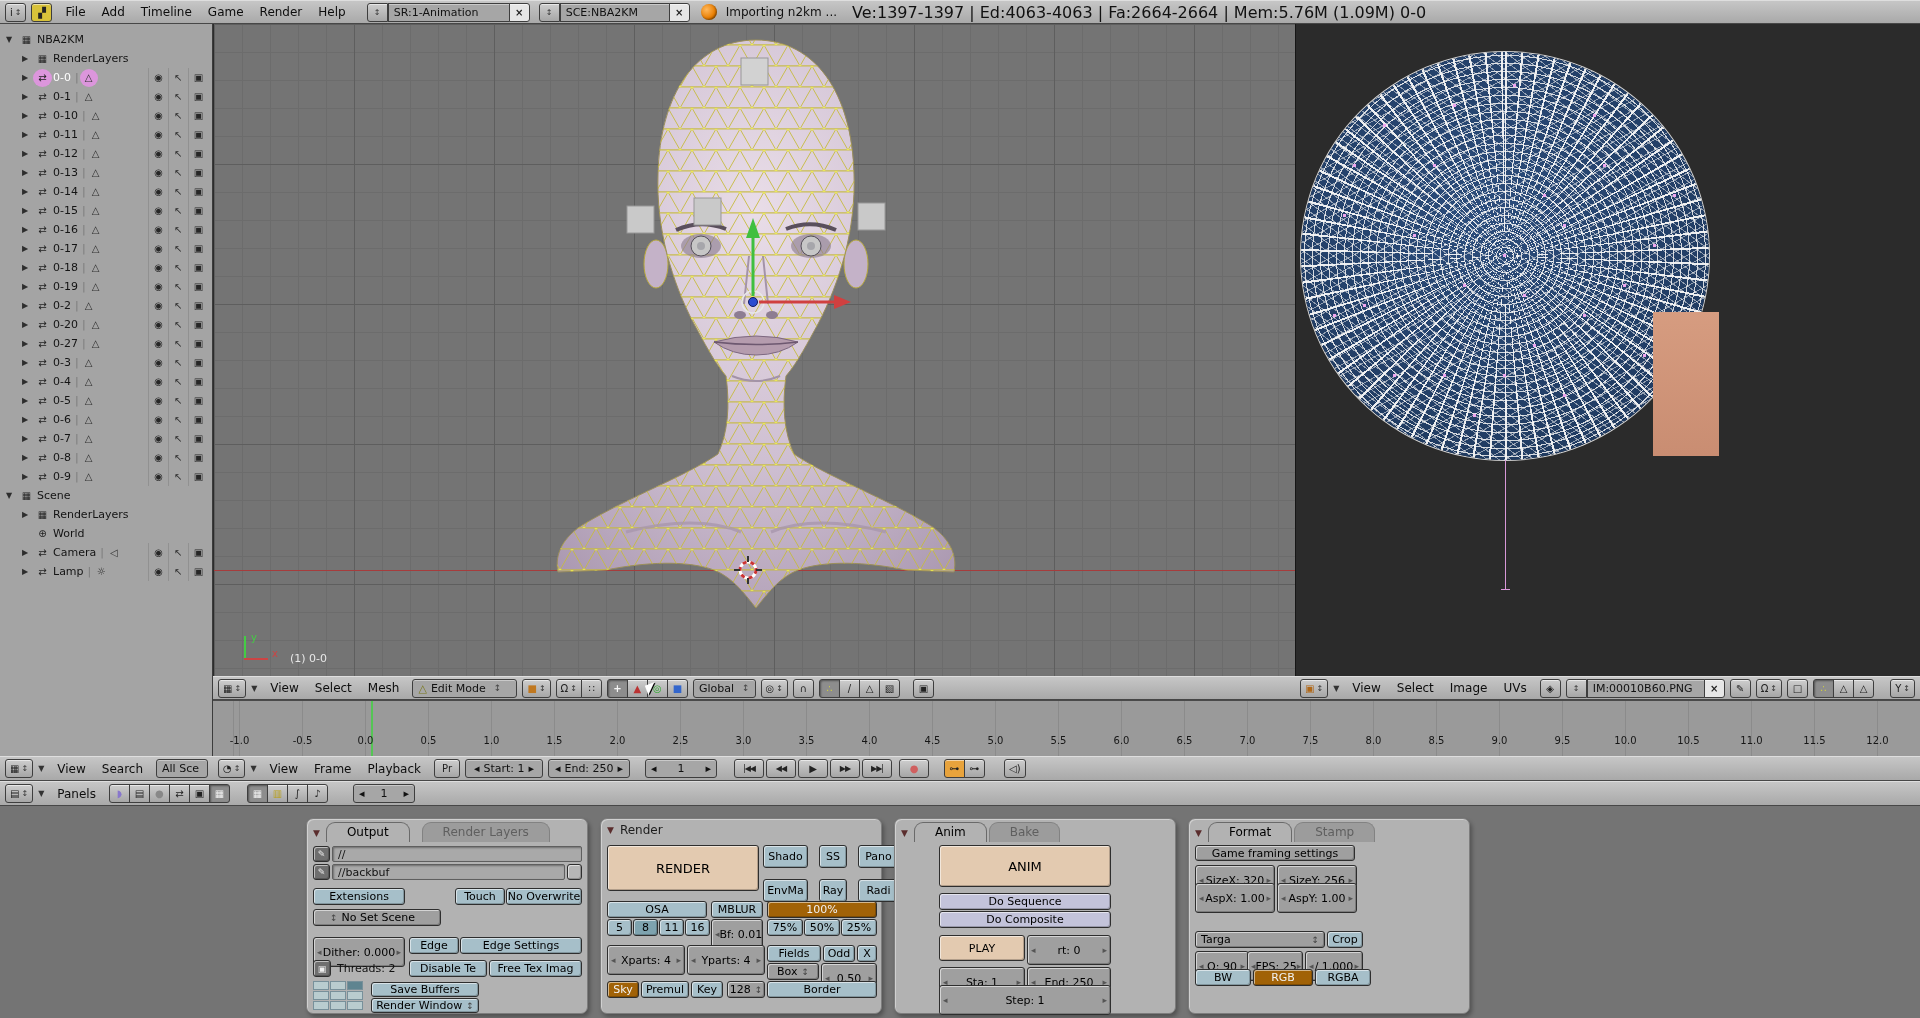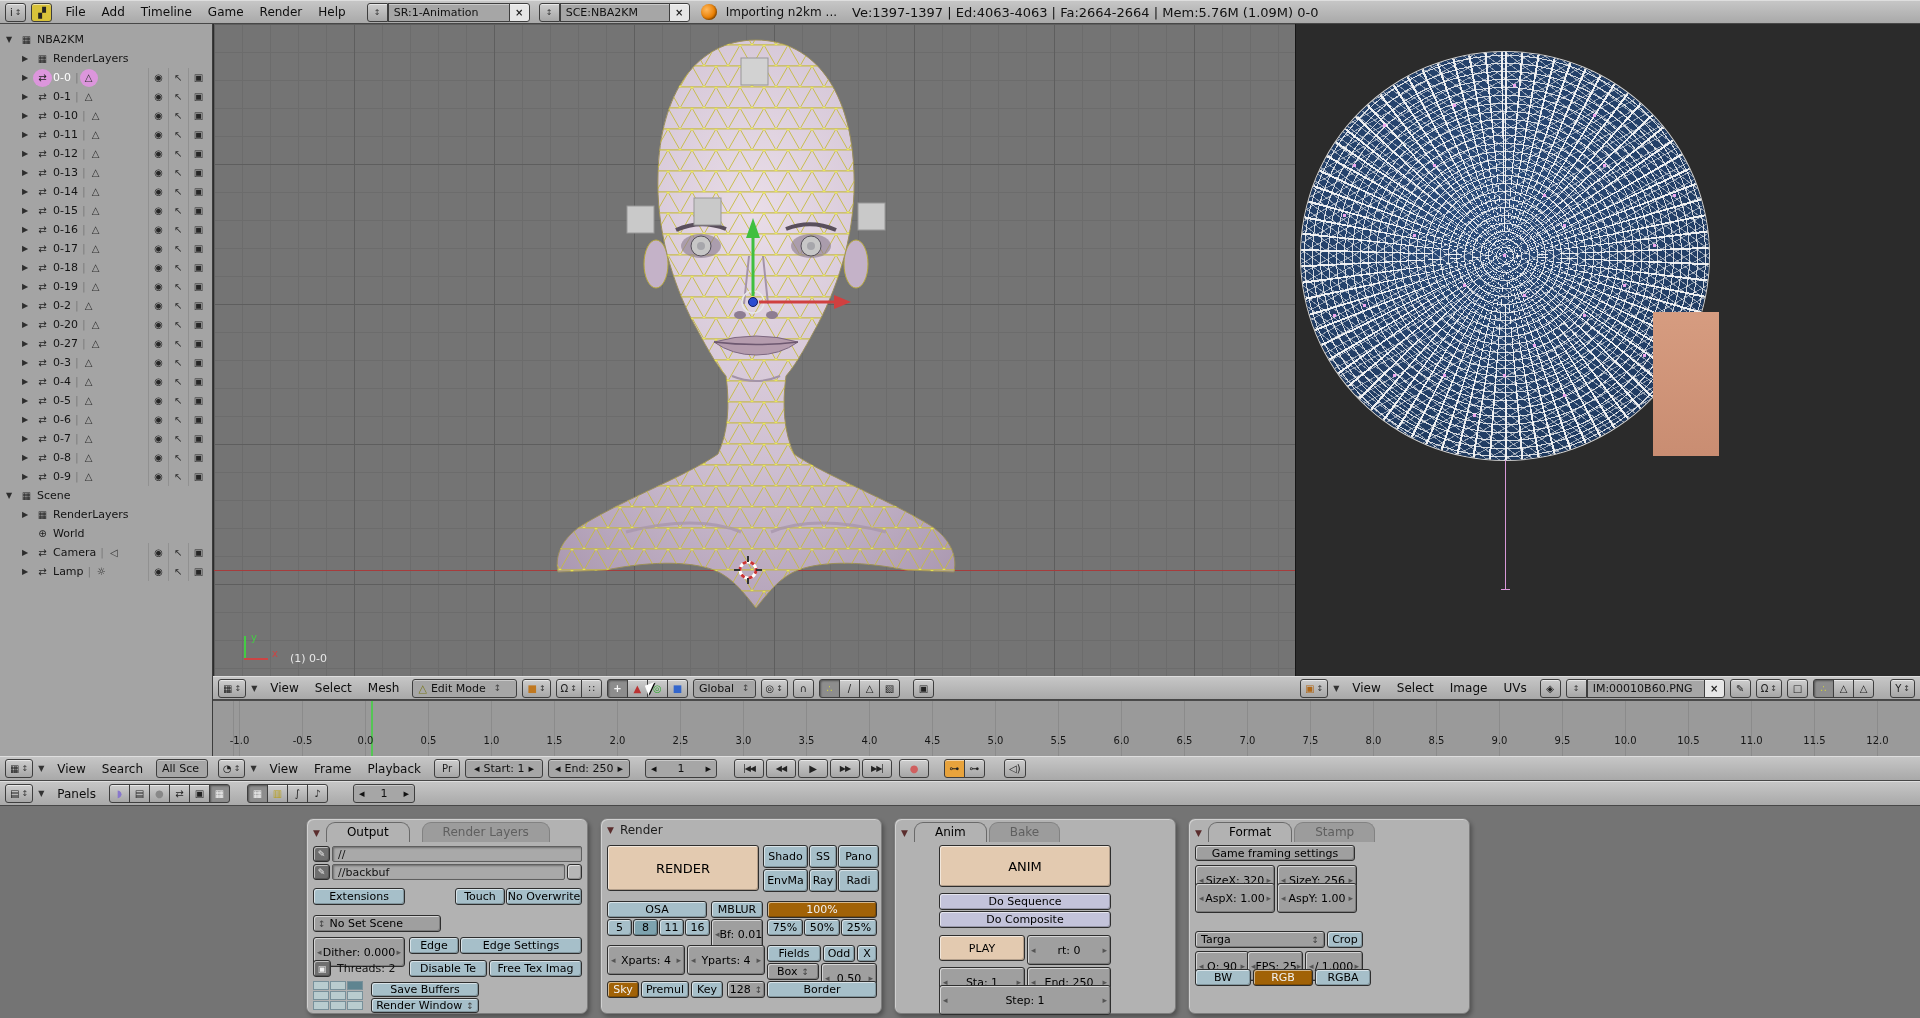--- a/index.html
+++ b/index.html
@@ -132,21 +132,21 @@
         </span>
       <span class="select" style="width:110px;border-radius:0">
           <span>SCE:NBA2KM</span>
         </span>
       <span class="hb" style="background:#e6e6e6;font-weight:bold">
           <span>×</span>
         </span>
     </span>
     <span style="width:16px;height:16px;border-radius:50%;background:radial-gradient(circle at 35% 35%,#ffb85c,#e87d00 60%,#9c5400);box-shadow:inset -1px -1px 2px rgba(0,0,0,.4);margin-left:6px"></span>
     <span class="label" style="position:static;font-size:12px;margin-left:4px">Importing n2km ...</span>
-    <span class="label" style="position:static;font-size:13px;margin-left:10px">Ve:1397-1397 | Ed:4063-4063 | Fa:2664-2664 | Mem:5.76M (1.09M) 0-0</span>
+    <span class="label" style="position:static;font-size:16px;margin-left:10px">Ve:1397-1397 | Ed:4063-4063 | Fa:2664-2664 | Mem:5.76M (1.09M) 0-0</span>
   </div>
 
   <div id="outliner">
     <div style="padding-top:6px">
 
         <div class="orow top nod nor">
           <span class="exp">▼</span>
           <span class="oic">▦</span>
           <span class="olbl">NBA2KM</span>
 
@@ -821,21 +821,21 @@
           </span>
       </div>
       <span class="btn dark" style="left:6px;top:27px;width:17px;height:16px;font-size:9px">✎</span>
       <span class="fld" style="left:25px;top:27px;width:250px;height:16px">//</span>
       <span class="btn dark" style="left:6px;top:45px;width:17px;height:16px;font-size:9px">✎</span>
       <span class="fld" style="left:25px;top:45px;width:233px;height:16px">//backbuf</span>
       <span class="btn" style="left:260px;top:45px;width:15px;height:16px"></span>
       <span class="btn tbtn" style="left:6px;top:69px;width:92px;height:17px">Extensions</span>
       <span class="btn tbtn" style="left:148px;top:69px;width:50px;height:17px">Touch</span>
       <span class="btn tbtn" style="left:199px;top:69px;width:76px;height:17px">No Overwrite</span>
-      <span class="btn gry dropl" style="left:6px;top:96px;width:128px;height:17px;justify-content:flex-start;padding-left:4px">
+      <span class="btn gry dropl" style="left:6px;top:90px;width:128px;height:17px;justify-content:flex-start;padding-left:16px">
           <span>No Set Scene</span>
         </span>
       <span class="btn gry num" style="left:6px;top:118px;width:92px;height:17px">
           <span>Dither: 0.000</span>
         </span>
       <span class="btn tbtn" style="left:102px;top:118px;width:50px;height:17px">Edge</span>
       <span class="btn tbtn" style="left:153px;top:118px;width:122px;height:17px">Edge Settings</span>
       <span class="btn dark" style="left:6px;top:141px;width:18px;height:17px;font-size:9px">▣</span>
       <span class="label" style="left:30px;top:143px">Threads: 2</span>
       <span class="btn tbtn" style="left:102px;top:141px;width:78px;height:17px">Disable Te</span>
@@ -856,21 +856,21 @@
           <span>Render Window</span>
         </span>
     </div>
 
     <div class="panel" style="left:600px;top:37px">
       <div class="ptitle">
           <span class="coll" style="margin:0">▼</span>
           <span>Render</span>
         </div>
       <span class="btn bei" style="left:6px;top:26px;width:152px;height:46px;font-size:13px">RENDER</span>
-      <div style="position:absolute;left:162px;top:26px;display:grid;grid-template-columns:45px 28px 41px;grid-auto-rows:23px;gap:1px">
+      <div style="position:absolute;left:162px;top:26px;display:grid;grid-template-columns:45px 28px 41px;grid-auto-rows:23px;gap:11px">
 
       <span class="btn tbtn" style="position:relative;height:23px">Shado</span>
           <span class="btn tbtn" style="position:relative;height:23px">SS</span>
           <span class="btn tbtn" style="position:relative;height:23px">Pano</span>
           <span class="btn tbtn" style="position:relative;height:23px">EnvMa</span>
           <span class="btn tbtn" style="position:relative;height:23px">Ray</span>
           <span class="btn tbtn" style="position:relative;height:23px">Radi</span>
         </div>
       <span class="btn tbtn" style="left:6px;top:82px;width:100px;height:17px">OSA</span>
       <span class="btn tbtn" style="left:110px;top:82px;width:52px;height:17px">MBLUR</span>

